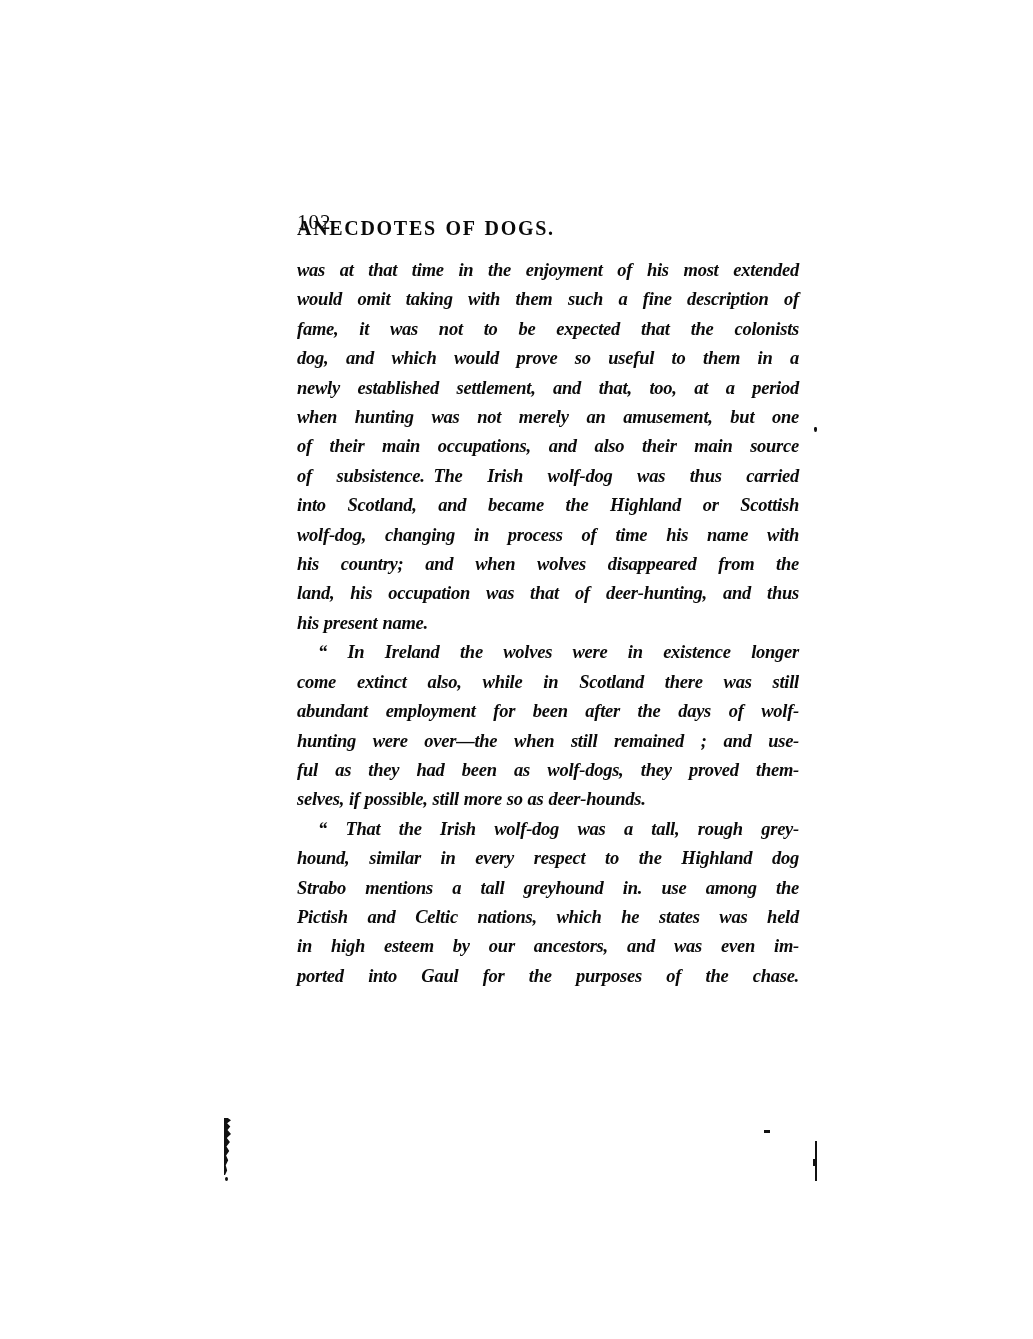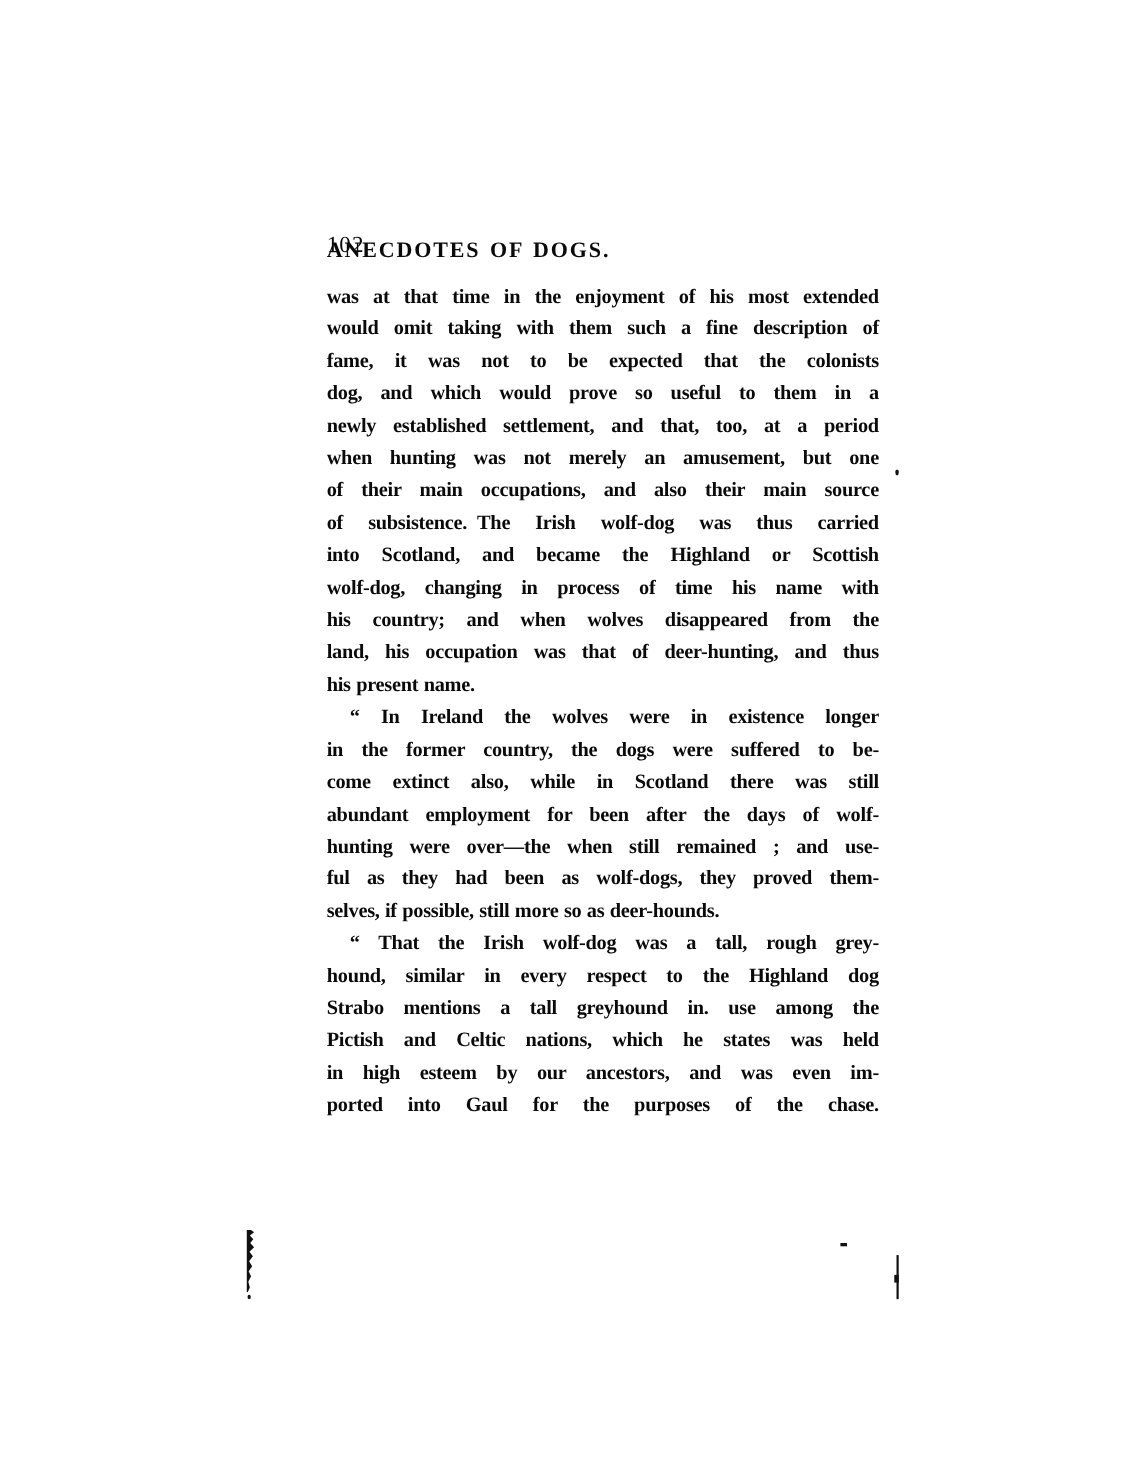--- a/index.html
+++ b/index.html
@@ -49,20 +49,21 @@
     width: 502px;
     font-size: 18.5px;
     font-weight: 700;
     line-height: 29.4px;
     letter-spacing: -0.25px;
     word-spacing: 0.5px;
   }
   .line {
     text-align: justify;
     text-align-last: justify;
+    font-style: italic;
   }
   .line.para-end {
     text-align-last: left;
   }
   .line.indent {
     text-indent: 21px;
   }
   
   .artifact {
     position: absolute;
@@ -128,21 +129,20 @@
       <div class="line">newly established settlement, and that, too, at a period</div>
       <div class="line">when hunting was not merely an amusement, but one</div>
       <div class="line">of their main occupations, and also their main source</div>
       <div class="line">of subsistence. The Irish wolf-dog was thus carried</div>
       <div class="line">into Scotland, and became the Highland or Scottish</div>
       <div class="line">wolf-dog, changing in process of time his name with</div>
       <div class="line">his country; and when wolves disappeared from the</div>
       <div class="line">land, his occupation was that of deer-hunting, and thus</div>
       <div class="line para-end">his present name.</div>
       <div class="line indent">“ In Ireland the wolves were in existence longer</div>
-      <div class="line">in the former country, the dogs were suffered to be-</div>
       <div class="line">come extinct also, while in Scotland there was still</div>
       <div class="line">abundant employment for been after the days of wolf-</div>
       <div class="line">hunting were over—the when still remained ; and use-</div>
       <div class="line">ful as they had been as wolf-dogs, they proved them-</div>
       <div class="line para-end">selves, if possible, still more so as deer-hounds.</div>
       <div class="line indent">“ That the Irish wolf-dog was a tall, rough grey-</div>
       <div class="line">hound, similar in every respect to the Highland dog</div>
       <div class="line">Strabo mentions a tall greyhound in. use among the</div>
       <div class="line">Pictish and Celtic nations, which he states was held</div>
       <div class="line">in high esteem by our ancestors, and was even im-</div>

